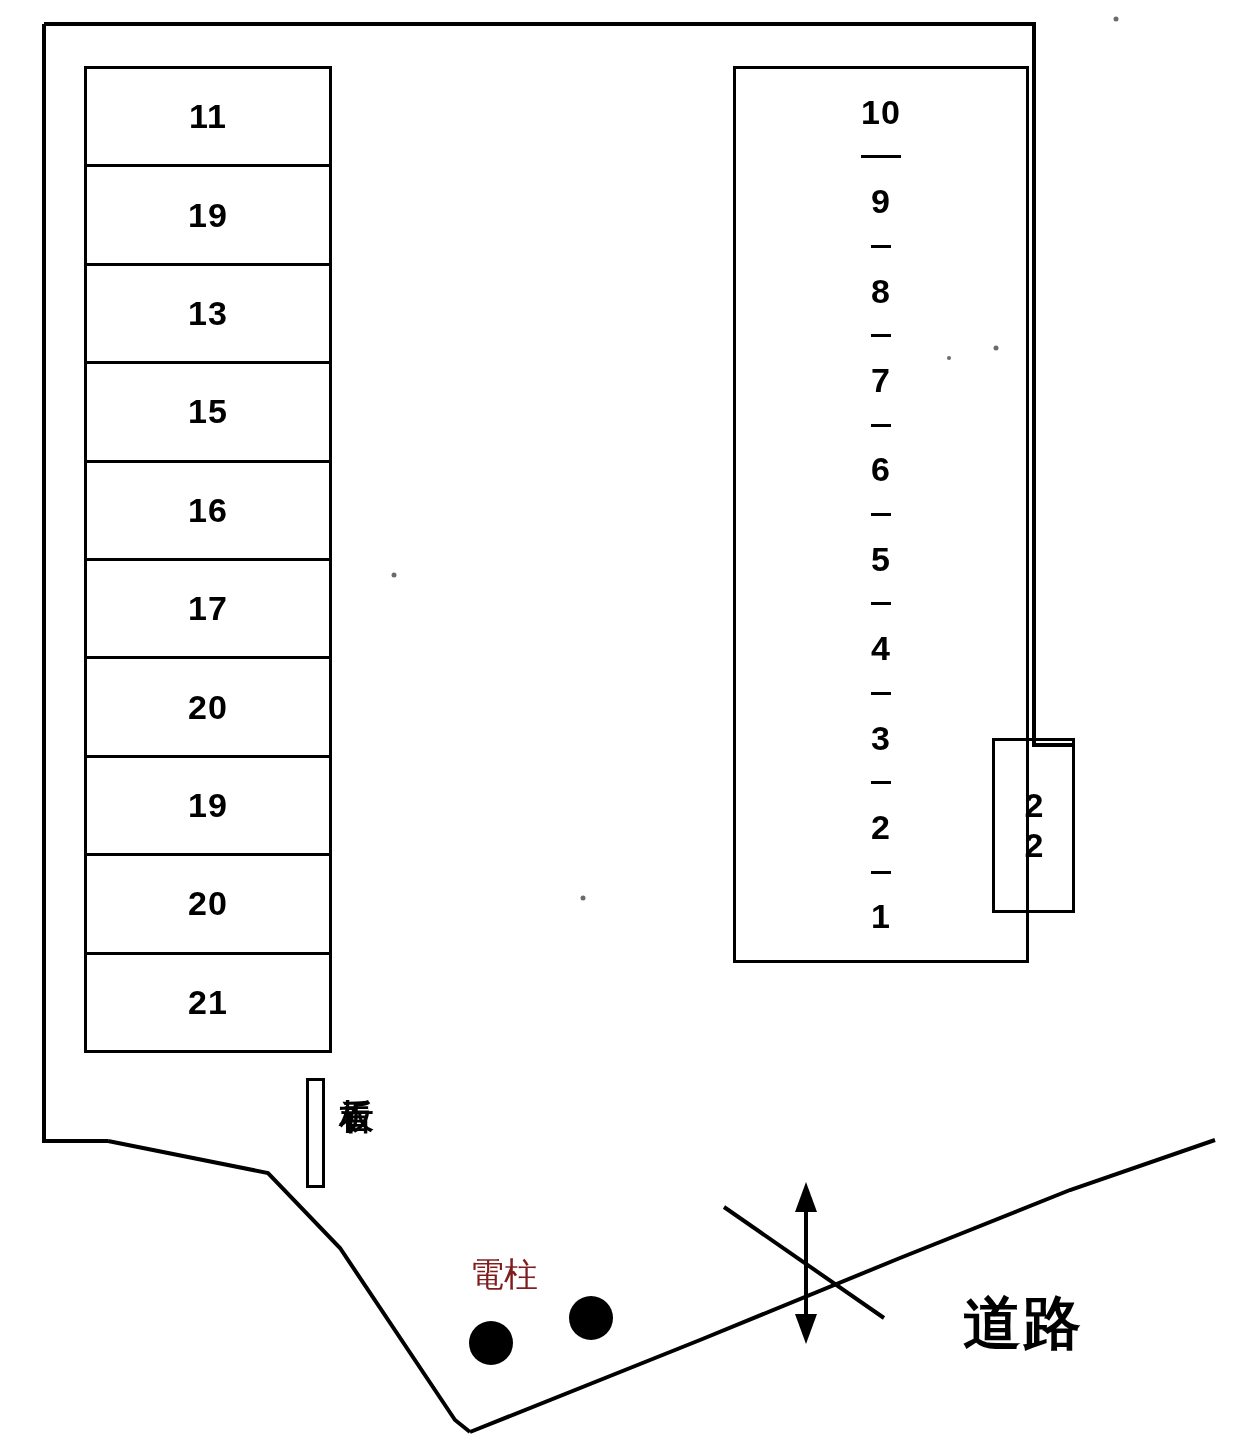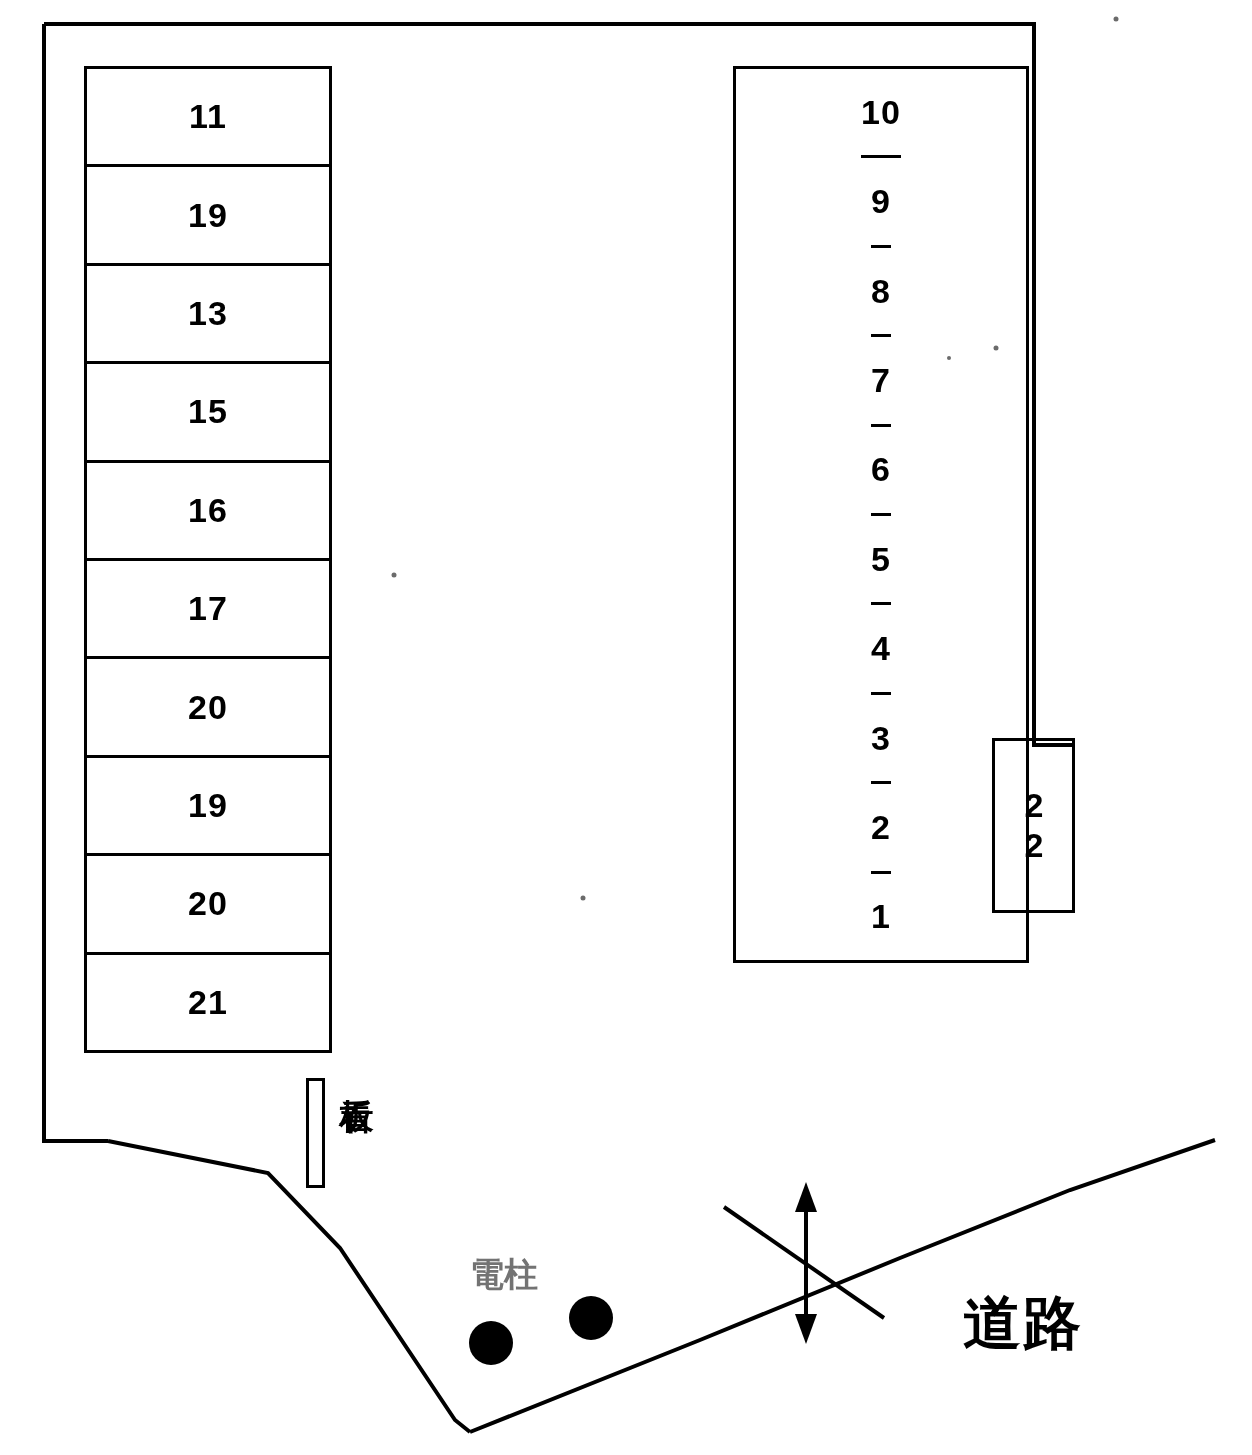--- a/index.html
+++ b/index.html
@@ -99,22 +99,22 @@
     color: #000;
     writing-mode: vertical-rl;
     text-orientation: upright;
     letter-spacing: 0px;
   }
   #pole-label {
     position: absolute;
     left: 470px;
     top: 1252px;
     font-size: 34px;
-    font-weight: bold;
-    color: #737373;
+    font-weight: normal;
+    color: #7f1d1d;
   }
   #road-label {
     position: absolute;
     left: 963px;
     top: 1249px;
     font-size: 58px;
     font-weight: bold;
     color: #000;
     letter-spacing: 2px;
     margin-top: 36px;

